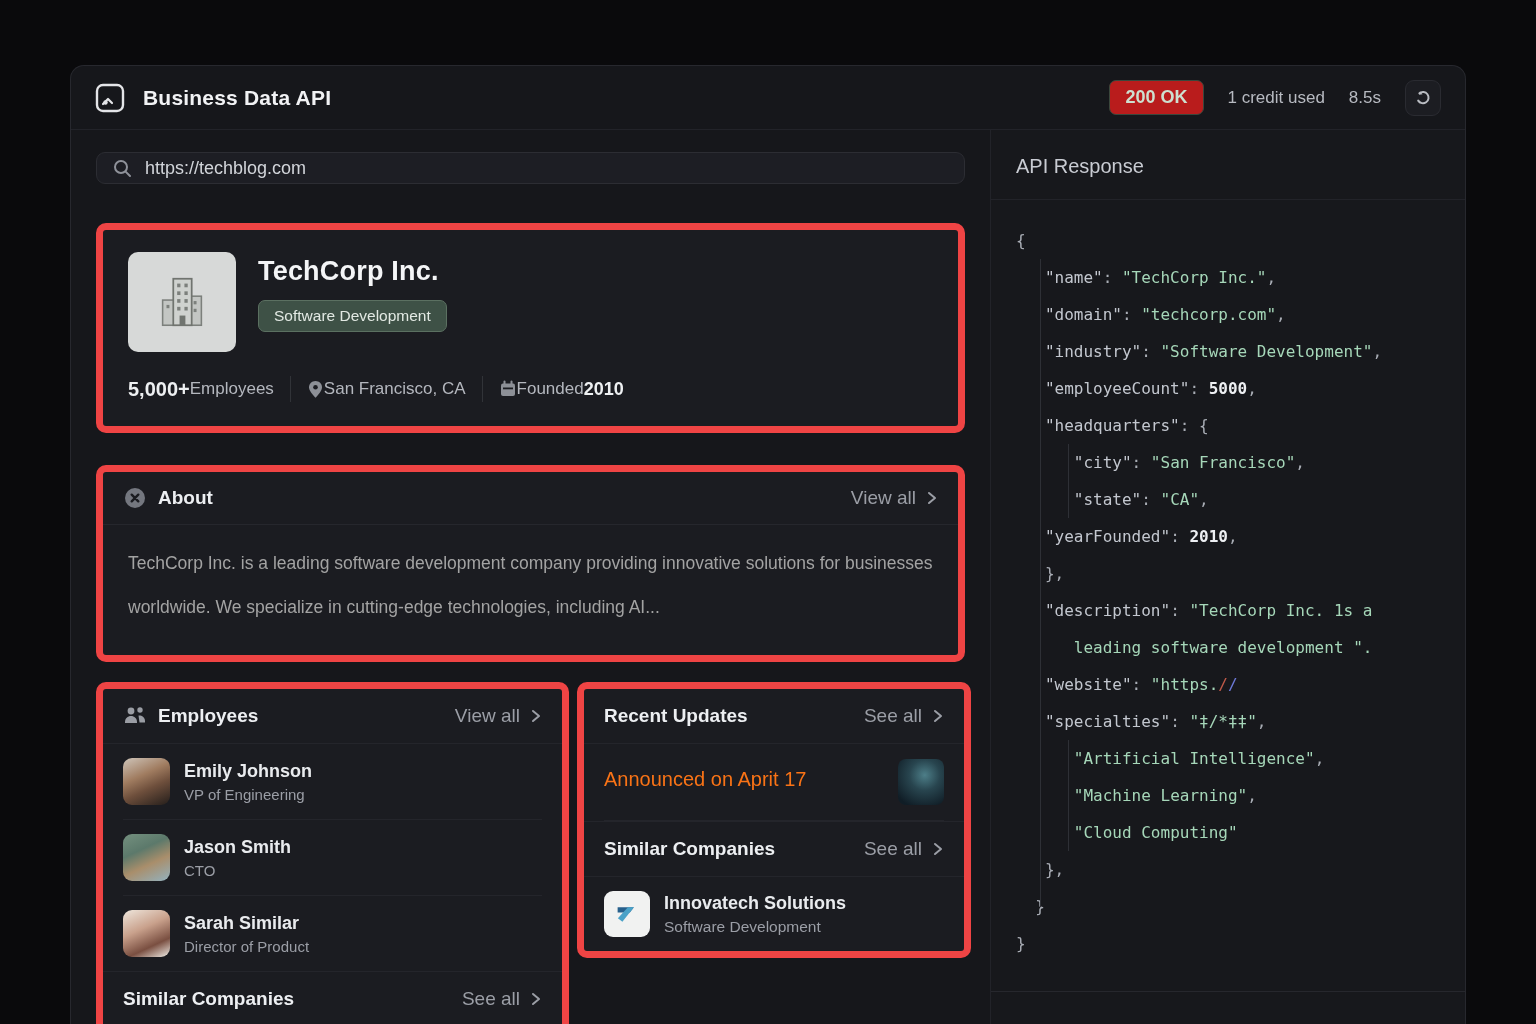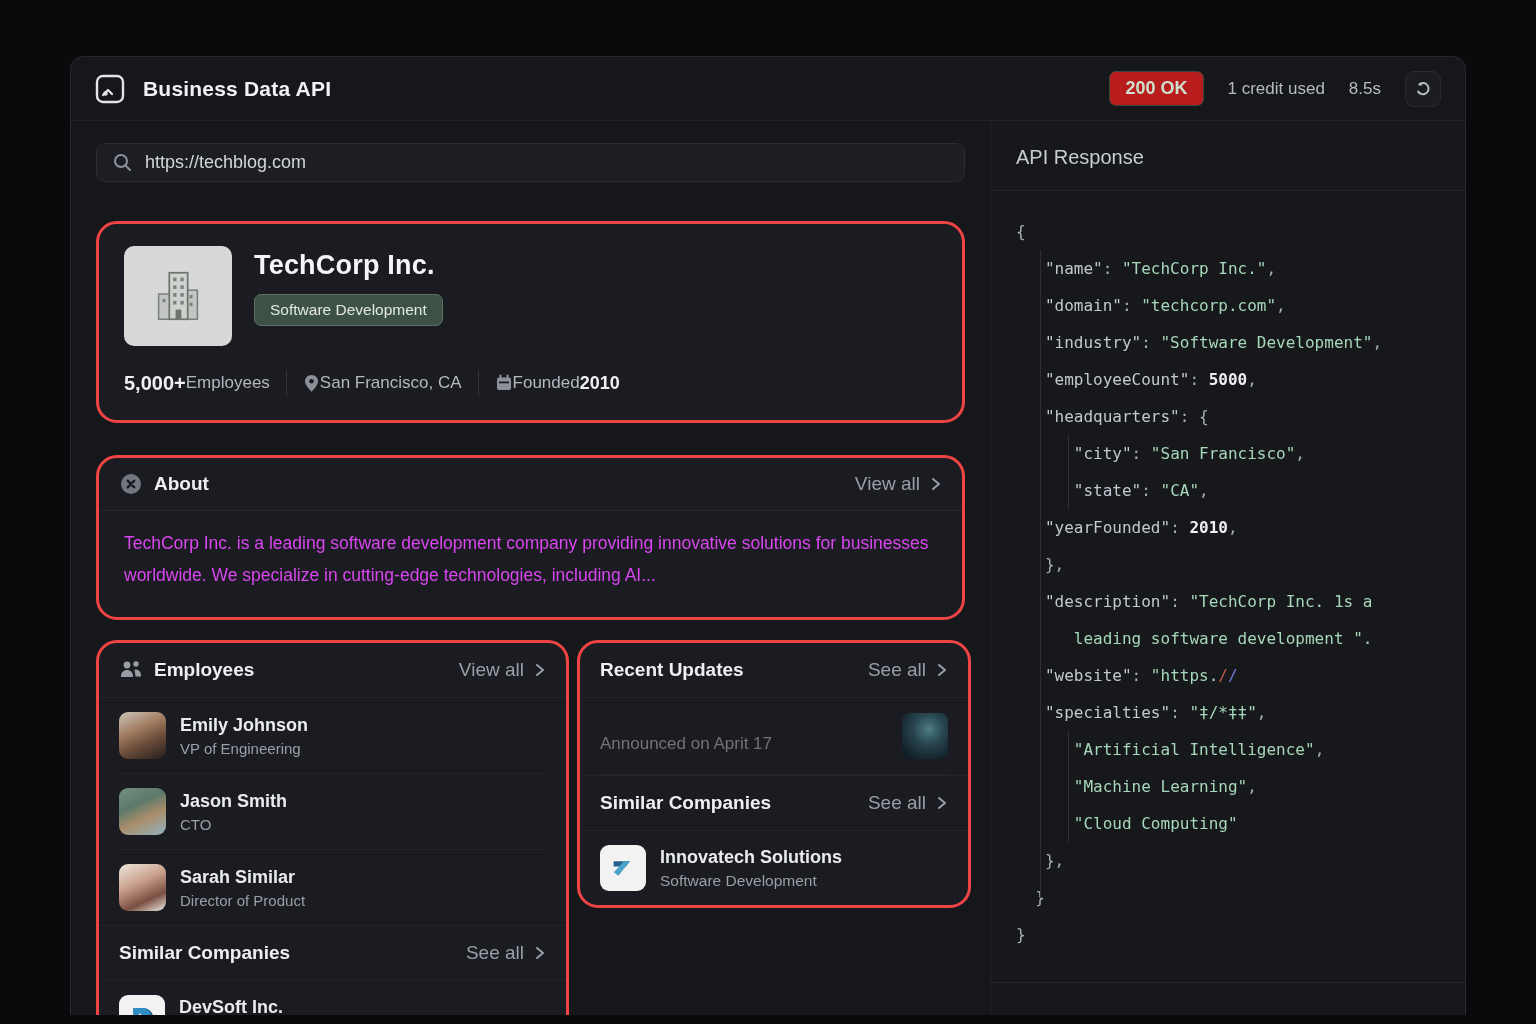--- a/index.html
+++ b/index.html
@@ -1,44 +1,44 @@
 <!DOCTYPE html>
 <html><head>
 <meta charset="utf-8">
 <style>
   * { margin:0; padding:0; box-sizing:border-box; }
   html,body { width:1536px; height:1024px; background:#0a0a0c; overflow:hidden;
     font-family:"Liberation Sans", sans-serif; }
-  .window { position:absolute; left:70px; top:56px; width:1396px; height:959px;
+  .window { position:absolute; left:70px; top:65px; width:1396px; height:959px;
     background:#16171b; border:1px solid #27282e; border-bottom:none;
     border-radius:14px 14px 0 0; overflow:hidden; display:flex; flex-direction:column; }
 
   
   .app-header { height:64px; flex:none; display:flex; align-items:center;
     padding:0 24px; border-bottom:1px solid #222329; }
   .app-icon { width:30px; height:30px; flex:none; }
   .app-title { margin-left:18px; font-size:21px; font-weight:700; color:#f1f2f4; letter-spacing:.2px; }
   .header-right { margin-left:auto; display:flex; align-items:center; gap:24px; }
   .status-badge { background:#b91c1c; border:1px solid #3a473c; color:#cde0d0;
     font-size:18px; font-weight:700; padding:6px 15px; border-radius:7px; }
   .header-meta { font-size:17px; color:#b7bac1; }
   .refresh-btn { width:36px; height:36px; border-radius:9px; background:#1c1d22;
     border:1px solid #2a2b31; display:flex; align-items:center; justify-content:center; cursor:pointer; }
 
   
   .main { flex:1; display:flex; min-height:0; }
   .left-col { width:920px; flex:none; display:flex; flex-direction:column; border-right:1px solid #222329; min-height:0; }
   .search-section { padding:22px 25px 14px; flex:none; }
-  .search-bar { height:39px; background:#1d1e24; border:1px solid #2c2d33; border-radius:9px;
+  .search-bar { height:32px; background:#1d1e24; border:1px solid #2c2d33; border-radius:9px;
     display:flex; align-items:center; padding:0 15px; gap:12px; }
   .search-bar input { flex:1; background:transparent; border:none; outline:none;
     color:#d2d5da; font-size:18px; font-family:"Liberation Sans",sans-serif; }
   .content { flex:1; padding:25px; overflow:hidden; min-height:0; }
 
-  .card { background:#1b1c21; border:3px solid #ef4444; border-radius:21px; }
+  .card { background:#1b1c21; border:7px solid #ef4444; border-radius:10px; }
 
   
   .company-card { padding:22px 25px 24px; }
   .company-top { display:flex; gap:22px; }
   .company-logo { width:108px; height:100px; background:#d7d9d8; border-radius:10px; flex:none;
     display:flex; align-items:center; justify-content:center; }
   .company-info { padding-top:4px; }
   .company-name { font-size:27px; font-weight:700; color:#f4f5f7; letter-spacing:.2px; }
   .industry-badge { display:inline-block; margin-top:13px; background:#3e5146; border:1px solid #5b7061;
     color:#e2e9e3; font-size:15.5px; padding:6px 15px; border-radius:7px; }
@@ -47,21 +47,21 @@
   .stat-num { font-size:20px; font-weight:700; color:#eef0f2; }
   .stat-label { font-size:17px; color:#b4b7be; }
   .v-sep { width:1px; height:26px; background:#313338; }
 
   
   .about-card { margin-top:32px; }
   .card-head { display:flex; align-items:center; gap:11px; padding:14px 20px; border-bottom:1px solid #26272d; }
   .card-head-title { font-size:19px; font-weight:700; color:#edeff2; }
   .head-action { margin-left:auto; display:flex; align-items:center; gap:10px;
     font-size:19px; color:#9b9ea6; background:none; border:none; cursor:pointer; font-family:inherit; }
-  .about-body { padding:16px 25px 26px; font-size:17.5px; color:#d946ef; line-height:32px; }
+  .about-body { padding:16px 25px 26px; font-size:17.5px; color:#a3a3a3; line-height:44px; }
 
   
   .grid { margin-top:20px; display:flex; gap:8px; align-items:flex-start; }
   .col-a { width:473px; flex:none; }
   .col-b { width:394px; flex:none; }
   .panel-head { display:flex; align-items:center; gap:11px; padding:16px 20px; }
   .hr { height:1px; background:#24252b; }
   .person-row { display:flex; align-items:center; gap:14px; padding:14px 20px; cursor:pointer; }
   .avatar { width:47px; height:47px; border-radius:9px; flex:none; }
   .av0 { background:linear-gradient(155deg,#cfc5ba 0%,#a07c60 38%,#6e4f3c 62%,#241e1b 100%); }
@@ -74,21 +74,21 @@
   .logo-tile { width:46px; height:46px; background:#f1f2f1; border-radius:9px; flex:none;
     display:flex; align-items:center; justify-content:center; }
   .c-name { font-size:18px; font-weight:700; color:#e9ebee; }
   .c-ind { font-size:15.5px; color:#9b9ea6; margin-top:4px; }
 
   
   .update-row { display:flex; gap:14px; padding:15px 20px; cursor:pointer; }
   .update-main { flex:1; min-width:0; }
   .update-title { font-size:17.5px; line-height:27px; color:#c9ccd2; }
   .update-title .b { font-weight:700; color:#eceef1; }
-  .update-meta { font-size:17px; color:#737373; margin-top:21px; }
+  .update-meta { font-size:20px; color:#f97316; margin-top:9px; }
   .thumb { width:46px; height:46px; border-radius:8px; flex:none; }
   .th0 { background:radial-gradient(circle at 58% 35%, #4d7e88 0%, #28454f 38%, #101d26 85%); }
   .th1 { background:linear-gradient(135deg,#2c5661 0%,#16313a 45%,#0c161d 100%); }
 
   
   .api-panel { flex:1; min-width:0; display:flex; flex-direction:column; position:relative; background:#17181c; }
   .api-title { padding:25px 25px 21px; font-size:20px; color:#c9ccd3; border-bottom:1px solid #222329; }
   .code-wrap { position:relative; padding:22px 10px 0 25px;
     font-family:"DejaVu Sans Mono", monospace; font-size:16px; line-height:37px; }
   .code-line { white-space:pre; }

